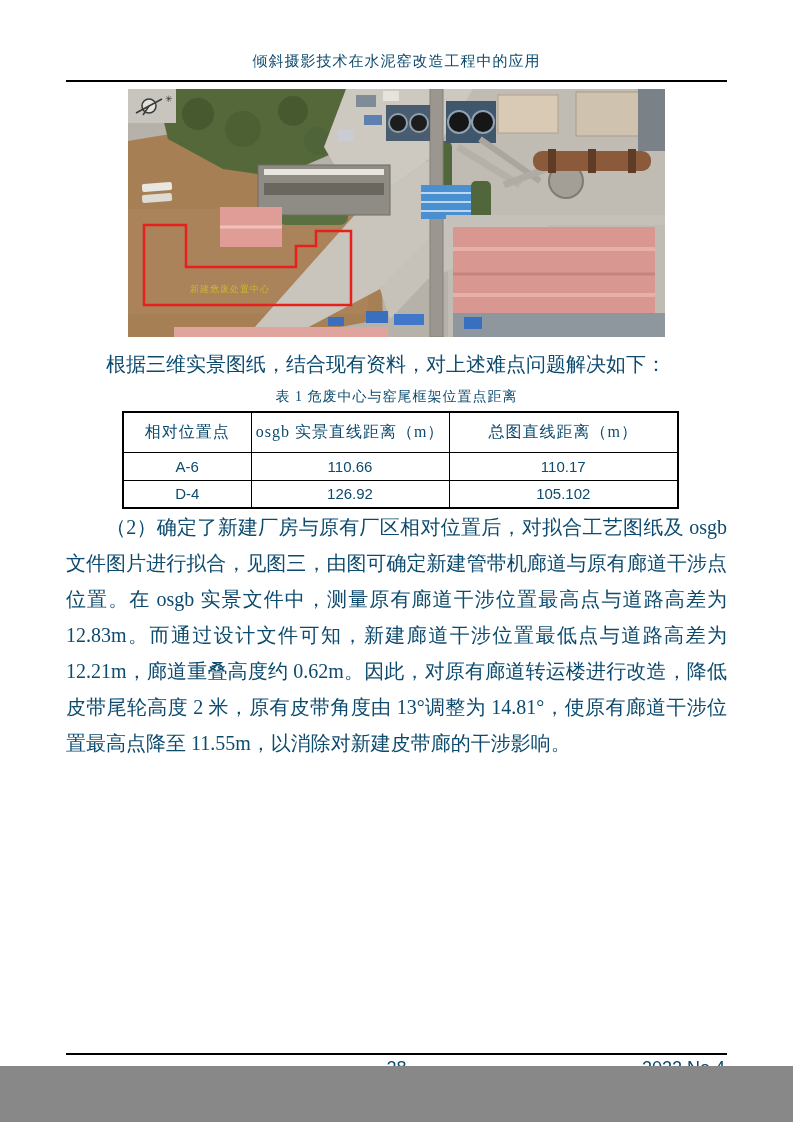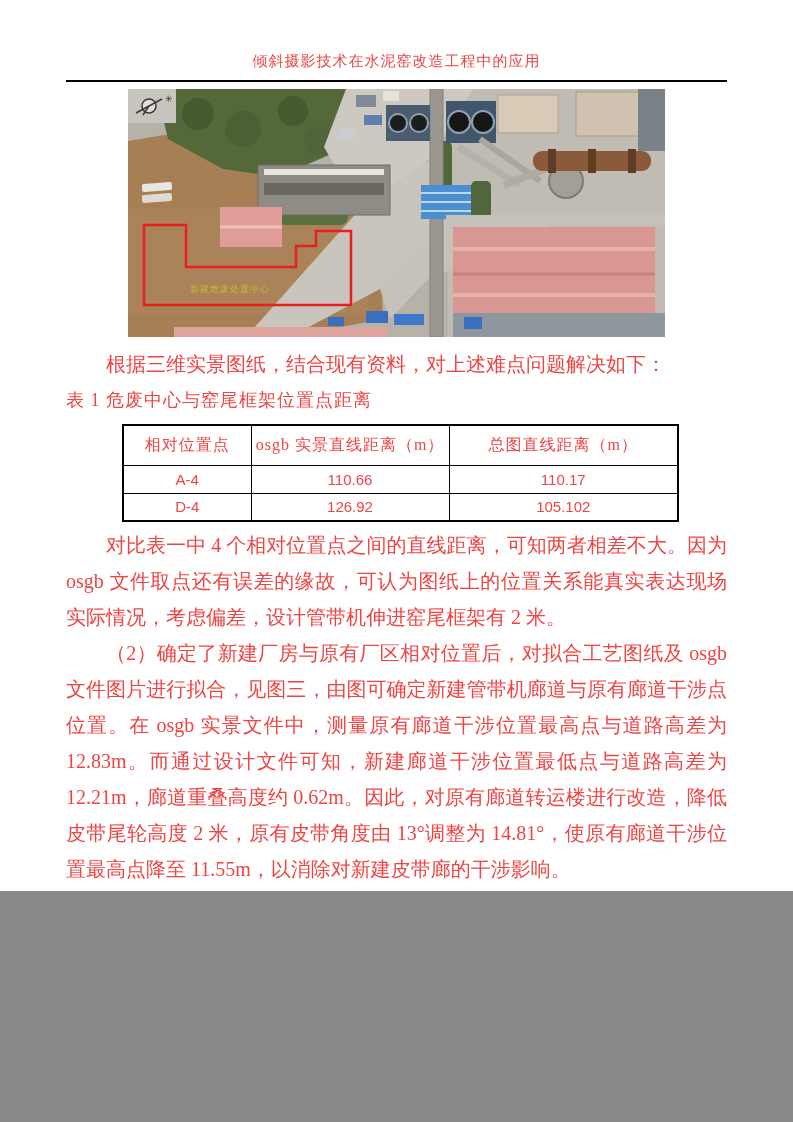--- a/index.html
+++ b/index.html
@@ -1,23 +1,23 @@
 <!DOCTYPE html>
 <html><head>
 <meta charset="utf-8">
 <style>
   * { margin: 0; padding: 0; box-sizing: border-box; }
   html, body { background: #888; }
   .page {
     position: relative;
-    width: 793px; height: 891px;
+    width: 793px; height: 1066px;
     margin: 0 auto;
     background: #ffffff;
     font-family: "Liberation Serif", "DejaVu Serif", serif;
-    color: #ef4444;
+    color: #0c4a6e;
     overflow: hidden;
   }
   .content { position: absolute; left: 66px; right: 66px; top: 0; }
   .running-head {
     padding-top: 52px; padding-bottom: 9px;
     text-align: center;
     font-size: 15px; letter-spacing: 1px;
     border-bottom: 2px solid #000;
   }
   .figure-wrap { margin-top: 7px; margin-left: 62px; width: 537px; }
@@ -27,21 +27,21 @@
     letter-spacing: 1px;
   }
   .body-text { margin-top: 9px; }
   .body-text p {
     font-size: 20px; line-height: 36px;
     text-indent: 2em;
     text-align: justify;
     text-justify: inter-ideograph;
   }
   .tbl-caption {
-    font-size: 18px; margin-top: 6px; margin-bottom: 12px;
+    text-align: center; font-size: 14px; margin-top: 6px; margin-bottom: 5px;
     letter-spacing: 1px;
   }
   table.data {
     margin-left: 56px;
     border-collapse: collapse;
     width: 555px;
     border: 2px solid #000;
     table-layout: fixed;
     padding-left: 32px;
   }
@@ -190,33 +190,32 @@
           </colgroup>
         <thead>
           <tr>
             <th>相对位置点</th>
             <th>osgb 实景直线距离（m）</th>
             <th>总图直线距离（m）</th>
           </tr>
         </thead>
         <tbody>
           <tr>
-            <td>A-4</td>
+            <td>A-6</td>
             <td>110.66</td>
             <td>110.17</td>
           </tr>
           <tr>
             <td>D-4</td>
             <td>126.92</td>
             <td>105.102</td>
           </tr>
         </tbody>
       </table>
 
-      <p style="margin-top:5px">对比表一中 4 个相对位置点之间的直线距离，可知两者相差不大。因为 osgb 文件取点还有误差的缘故，可认为图纸上的位置关系能真实表达现场实际情况，考虑偏差，设计管带机伸进窑尾框架有 2 米。</p>
       <p>（2）确定了新建厂房与原有厂区相对位置后，对拟合工艺图纸及 osgb 文件图片进行拟合，见图三，由图可确定新建管带机廊道与原有廊道干涉点位置。在 osgb 实景文件中，测量原有廊道干涉位置最高点与道路高差为 12.83m。而通过设计文件可知，新建廊道干涉位置最低点与道路高差为 12.21m，廊道重叠高度约 0.62m。因此，对原有廊道转运楼进行改造，降低皮带尾轮高度 2 米，原有皮带角度由 13°调整为 14.81°，使原有廊道干涉位置最高点降至 11.55m，以消除对新建皮带廊的干涉影响。</p>
     </div>
   </div>
 
   <div class="footer">
     <span class="page-num">28</span>
     <span class="issue">2022.No.4</span>
   </div>
 </div>
 

